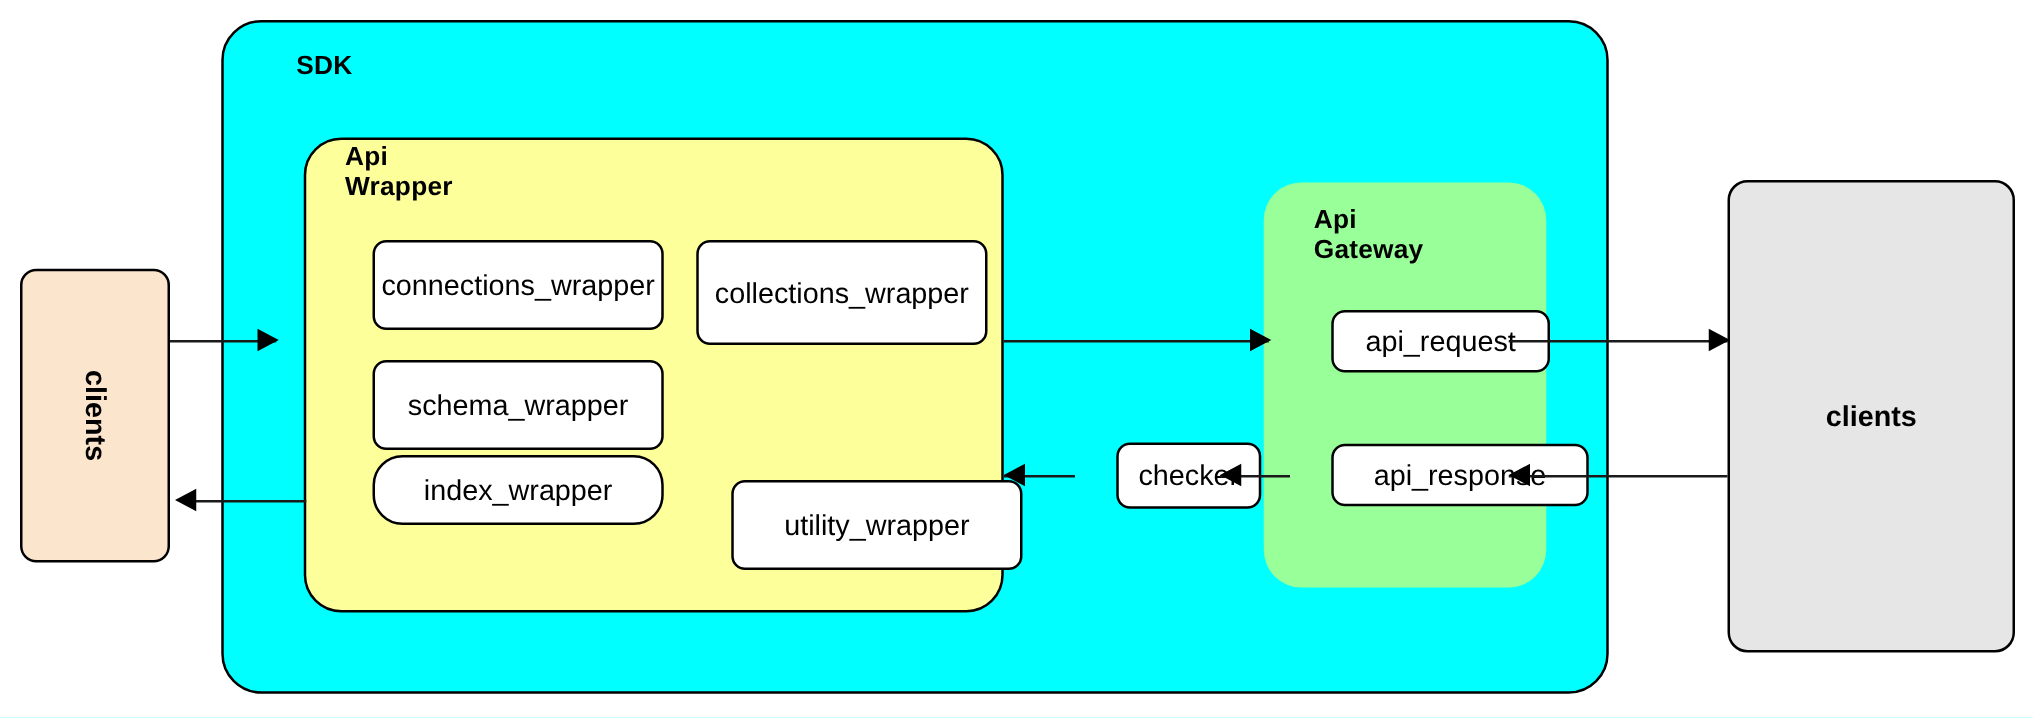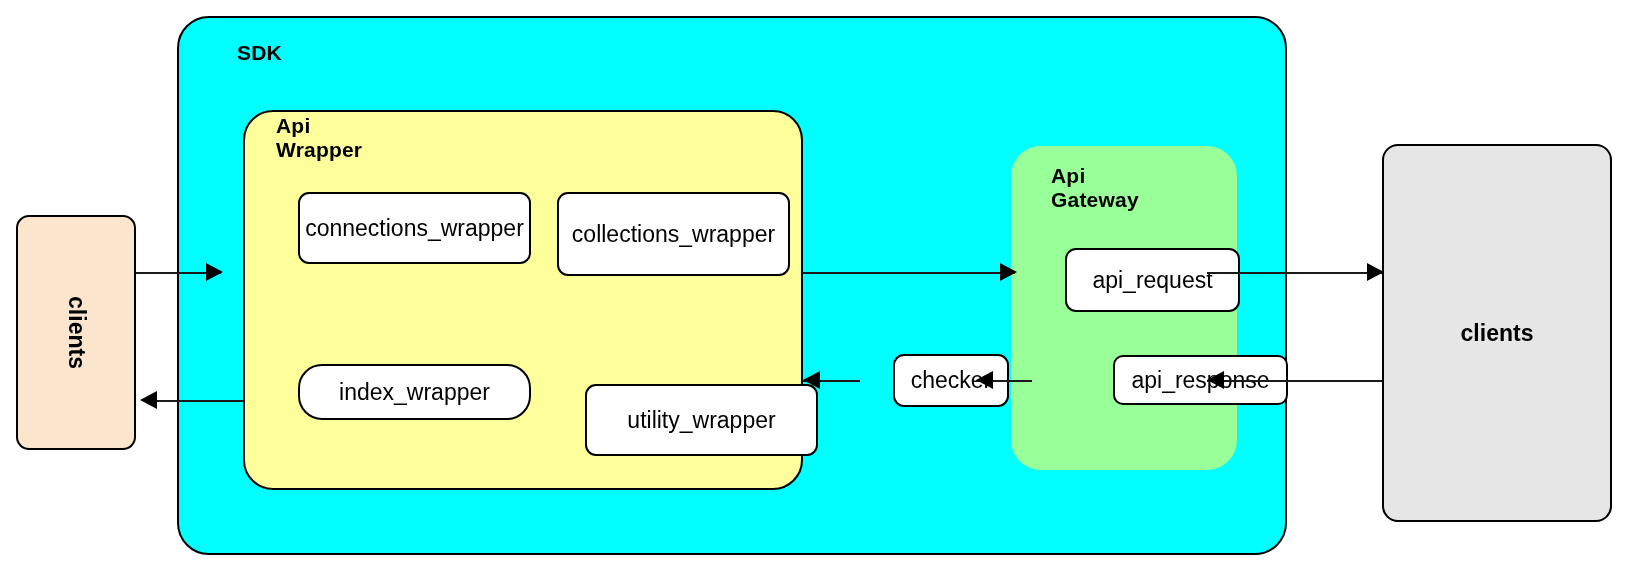--- a/index.html
+++ b/index.html
@@ -108,44 +108,47 @@
   <div class="group-label" style="left:222px; top:41px;">SDK</div>
 
   <div class="node group" style="left:243px; top:110px; width:560px; height:380px; background:#FDFF9B; border-radius:30px;">
   </div>
   <div class="group-label" style="left:261px; top:114px;">Api
 Wrapper</div>
 
   <div class="node leaf" style="left:265px; top:192px; width:233px; height:72px;">
     <span>connections_wrapper</span>
   </div>
+  <div class="node leaf" style="left:265px; top:288px; width:233px; height:72px;">
+    <span>schema_wrapper</span>
+  </div>
   <div class="node leaf" style="left:265px; top:364px; width:233px; height:56px;border-radius:24px;">
     <span>index_wrapper</span>
   </div>
 
   <div class="node leaf" style="left:524px; top:192px; width:233px; height:84px;">
     <span>collections_wrapper</span>
   </div>
   <div class="node leaf" style="left:860px; top:354px; width:116px; height:53px;">
     <span>checker</span>
   </div>
 
   <div class="node leaf" style="left:552px; top:384px; width:233px; height:72px;">
     <span>utility_wrapper</span>
   </div>
 
   <div class="node group softedge" style="left:1011px; top:146px; width:226px; height:324px; background:#99FF99; border-radius:30px;">
   </div>
   <div class="group-label" style="left:1036px; top:164px;">Api
 Gateway</div>
 
-  <div class="node leaf" style="left:1032px; top:248px; width:175px; height:64px;">
+  <div class="node leaf" style="left:1032px; top:248px; width:175px; height:50px;">
     <span>api_request</span>
   </div>
-  <div class="node leaf" style="left:1080px; top:355px; width:175px; height:50px;border-radius:10px;">
+  <div class="node leaf" style="left:1032px; top:355px; width:206px; height:50px;">
     <span>api_response</span>
   </div>
 
   <div class="node endpoint" style="left:1382px; top:144px; width:230px; height:378px; background:#E6E6E6; border-radius:16px;">
     <span>clients</span>
   </div>
 
   <div class="edge" style="left:136px; top:272px; width:85px;"></div>
   <div class="arrowhead right" style="left:206px; top:263px;"></div>
 

